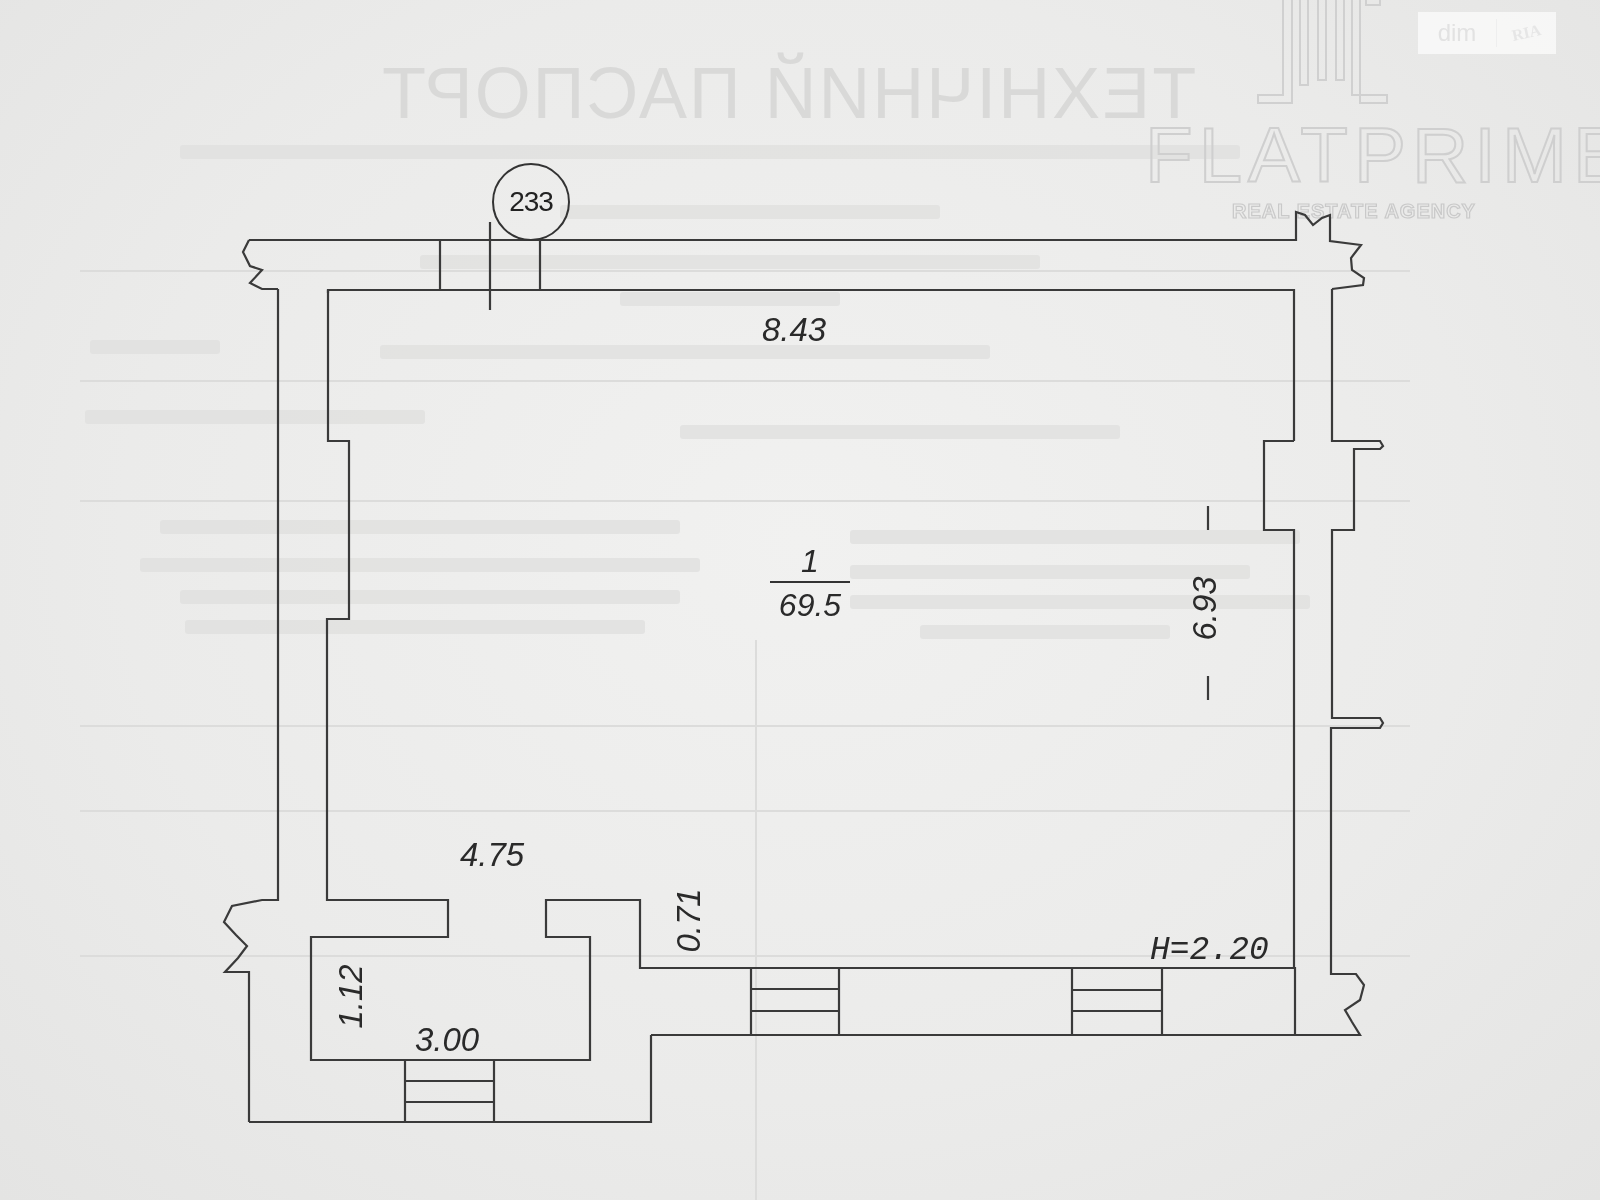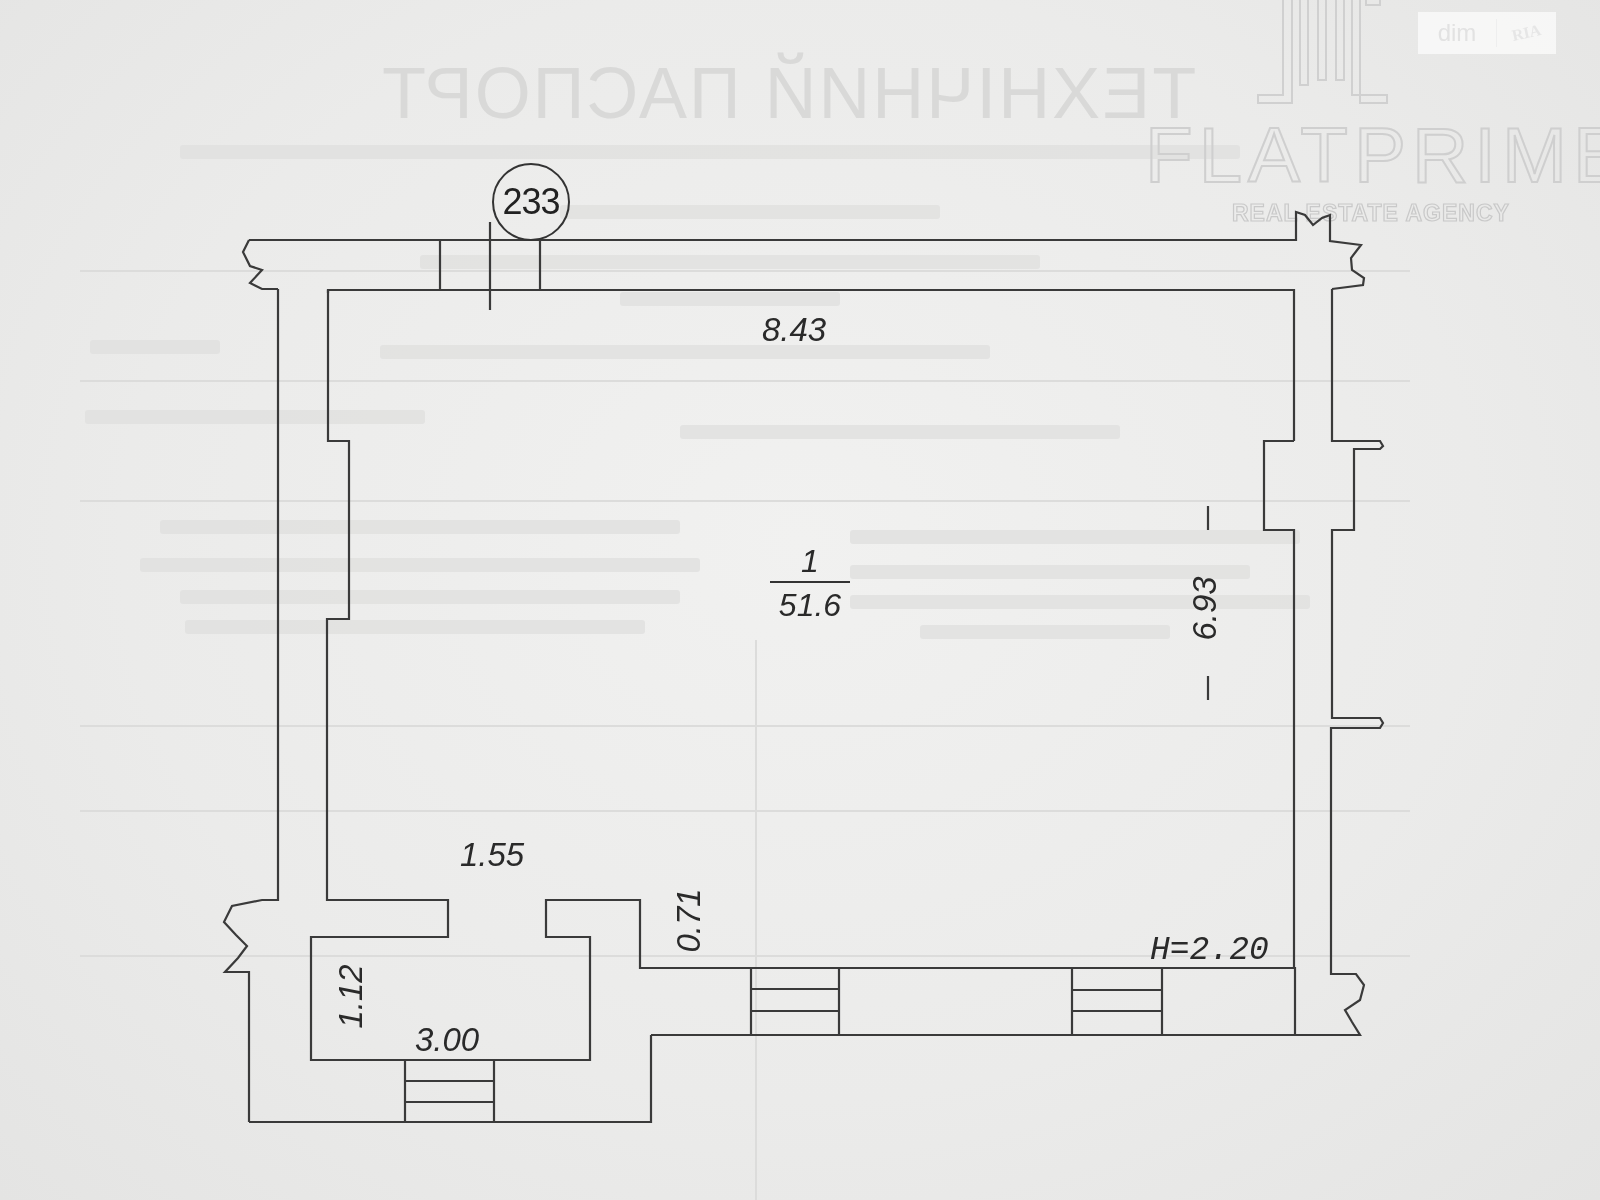--- a/index.html
+++ b/index.html
@@ -34,33 +34,33 @@
       position: absolute; left: 770px; top: 545px; width: 80px; text-align: center;
       font-style: italic; color: #2a2a2a; font-size: 32px; line-height: 1;
     }
     .room-label .num { display: block; padding-bottom: 4px; }
     .room-label .bar { display: block; height: 2px; background: #333; margin: 0 0 6px 0; }
     .room-label .area { display: block; }
     .badge-233 {
       position: absolute; left: 492px; top: 163px; width: 74px; height: 74px;
       border: 2px solid #333; border-radius: 50%;
       display: flex; align-items: center; justify-content: center;
-      font-size: 36px; color: #222; letter-spacing: -1px;
+      font-size: 28px; color: #222; letter-spacing: -1px;
     }
     .logo {
       position: absolute; left: 1140px; top: 0; width: 460px; height: 230px;
     }
     .logo-word {
       position: absolute; left: 1145px; top: 110px;
       font-size: 78px; letter-spacing: 6px; color: transparent;
       -webkit-text-stroke: 2px #cfcfcf; white-space: nowrap; font-weight: normal;
     }
     .logo-sub {
       position: absolute; left: 1232px; top: 200px;
-      font-size: 23px; font-weight: bold; letter-spacing: 1px; color: transparent;
+      font-size: 20px; font-weight: bold; letter-spacing: 1px; color: transparent;
       -webkit-text-stroke: 1.2px #c9c9c9; white-space: nowrap;
     }
     .dimria {
       position: absolute; left: 1418px; top: 12px; width: 138px; height: 42px;
       background: rgba(255,255,255,.65); display: flex; align-items: center;
     }
     .dimria .dimtxt { width: 78px; text-align: center; font-size: 24px; color: #e2e2e2; border-right: 1px solid #eee; }
     .dimria .riatxt { flex: 1; text-align: center; font-size: 16px; font-weight: bold; color: #e6e6e6; transform: rotate(-12deg); font-family: "Liberation Serif", serif; }
   </style>
 </head>
@@ -139,25 +139,25 @@
       <path d="M405 1060 V1122 M494 1060 V1122 M405 1081 H494 M405 1102 H494"></path>
 
       <path d="M1208 506 V530 M1208 676 V700"></path>
     </g>
   </svg>
 
   <div class="badge-233">233</div>
 
   <div class="dim" style="left:762px;top:313px;">8.43</div>
   <div class="dim rot" style="left:1172px;top:592px;transform:rotate(-90deg);">6.93</div>
-  <div class="dim" style="left:460px;top:838px;">1.55</div>
+  <div class="dim" style="left:460px;top:838px;">4.75</div>
   <div class="dim rot" style="left:656px;top:904px;transform:rotate(-90deg);">0.71</div>
   <div class="dim rot" style="left:318px;top:980px;transform:rotate(-90deg);">1.12</div>
   <div class="dim" style="left:415px;top:1023px;">3.00</div>
   <div class="dim" style="left:1150px;top:934px;font-family:Liberation Mono, monospace;">H=2.20</div>
 
   <div class="room-label">
     <span class="num">1</span>
     <span class="bar"></span>
-    <span class="area">51.6</span>
+    <span class="area">69.5</span>
   </div>
 
 </div>
 
 </body></html>

